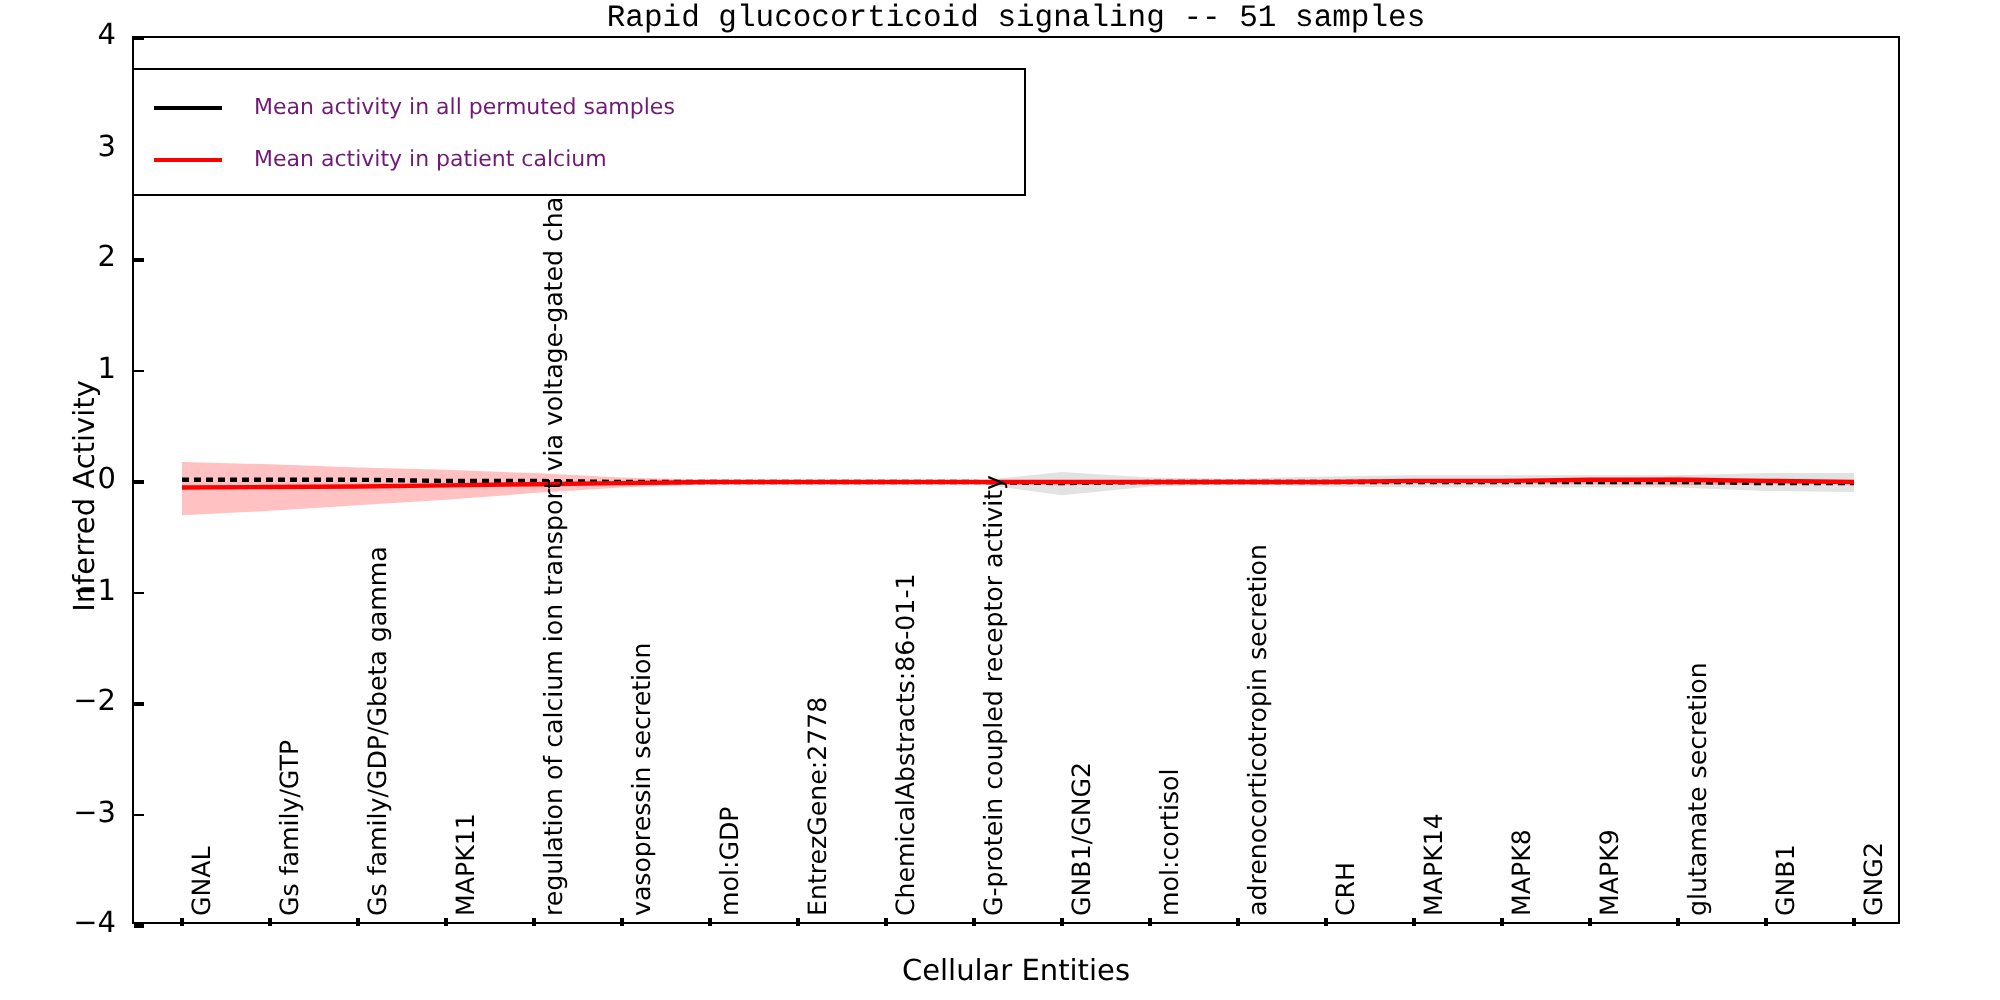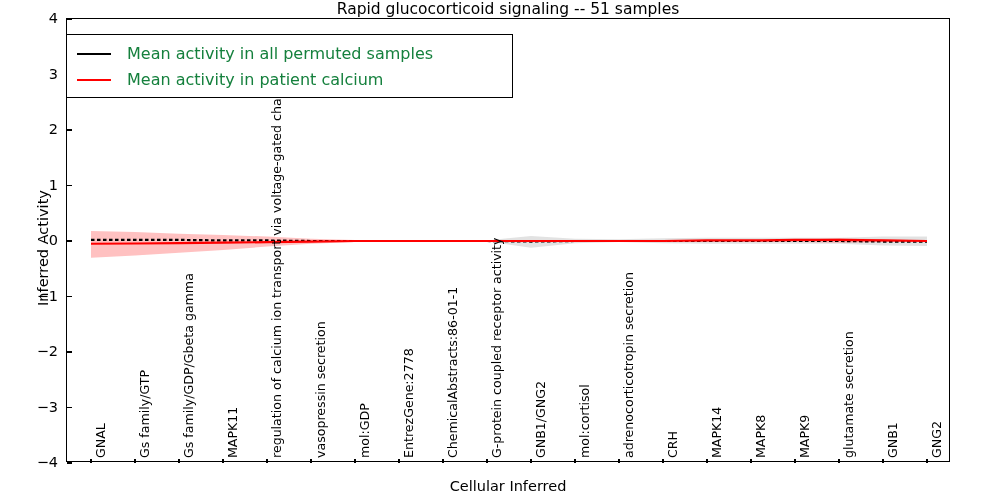--- a/index.html
+++ b/index.html
@@ -25,20 +25,21 @@
     position: absolute;
     left: 66px;
     top: 0px;
     width: 884px;
     text-align: center;
     font-size: 15.5px;
     line-height: 18px;
     color: #000;
     white-space: nowrap;
     z-index: 6;
+    font-family: Liberation Mono, monospace;
   }
 
   
   #plot-area {
     position: absolute;
     left: 66px;
     top: 18px;
     width: 884px;
     height: 444px;
     border: 1.2px solid #000;
@@ -133,23 +134,23 @@
     height: 26px;
     padding-left: 10px;
   }
   .legend-swatch {
     width: 34px;
     height: 2px;
     margin-right: 16px;
     flex: 0 0 auto;
   }
   .legend-text {
-    font-size: 16px;
+    font-size: 11px;
     line-height: 15.5px;
-    color: #15803d;
+    color: #701a75;
     white-space: nowrap;
   }
 </style>
 </head>
 <body>
 
 <div id="figure">
 
   <div id="chart-title">Rapid glucocorticoid signaling -- 51 samples</div>
 
@@ -233,21 +234,21 @@
       <div class="xtick-label" style="left: 579px; top: 458px;">mol:cortisol</div>
       <div class="xtick-label" style="left: 623px; top: 458px;">adrenocorticotropin secretion</div>
       <div class="xtick-label" style="left: 667px; top: 458px;">CRH</div>
       <div class="xtick-label" style="left: 711px; top: 458px;">MAPK14</div>
       <div class="xtick-label" style="left: 755px; top: 458px;">MAPK8</div>
       <div class="xtick-label" style="left: 799px; top: 458px;">MAPK9</div>
       <div class="xtick-label" style="left: 843px; top: 458px;">glutamate secretion</div>
       <div class="xtick-label" style="left: 887px; top: 458px;">GNB1</div>
       <div class="xtick-label" style="left: 931px; top: 458px;">GNG2</div>
     </div>
-  <div id="xlabel">Cellular Inferred</div>
+  <div id="xlabel">Cellular Entities</div>
 
   <div id="legend">
     <div class="legend-row">
       <span class="legend-swatch" style="background: rgb(0, 0, 0);"></span>
       <span class="legend-text">Mean activity in all permuted samples</span>
     </div>
     <div class="legend-row">
       <span class="legend-swatch" style="background: rgb(255, 0, 0);"></span>
       <span class="legend-text">Mean activity in patient calcium</span>
     </div>

